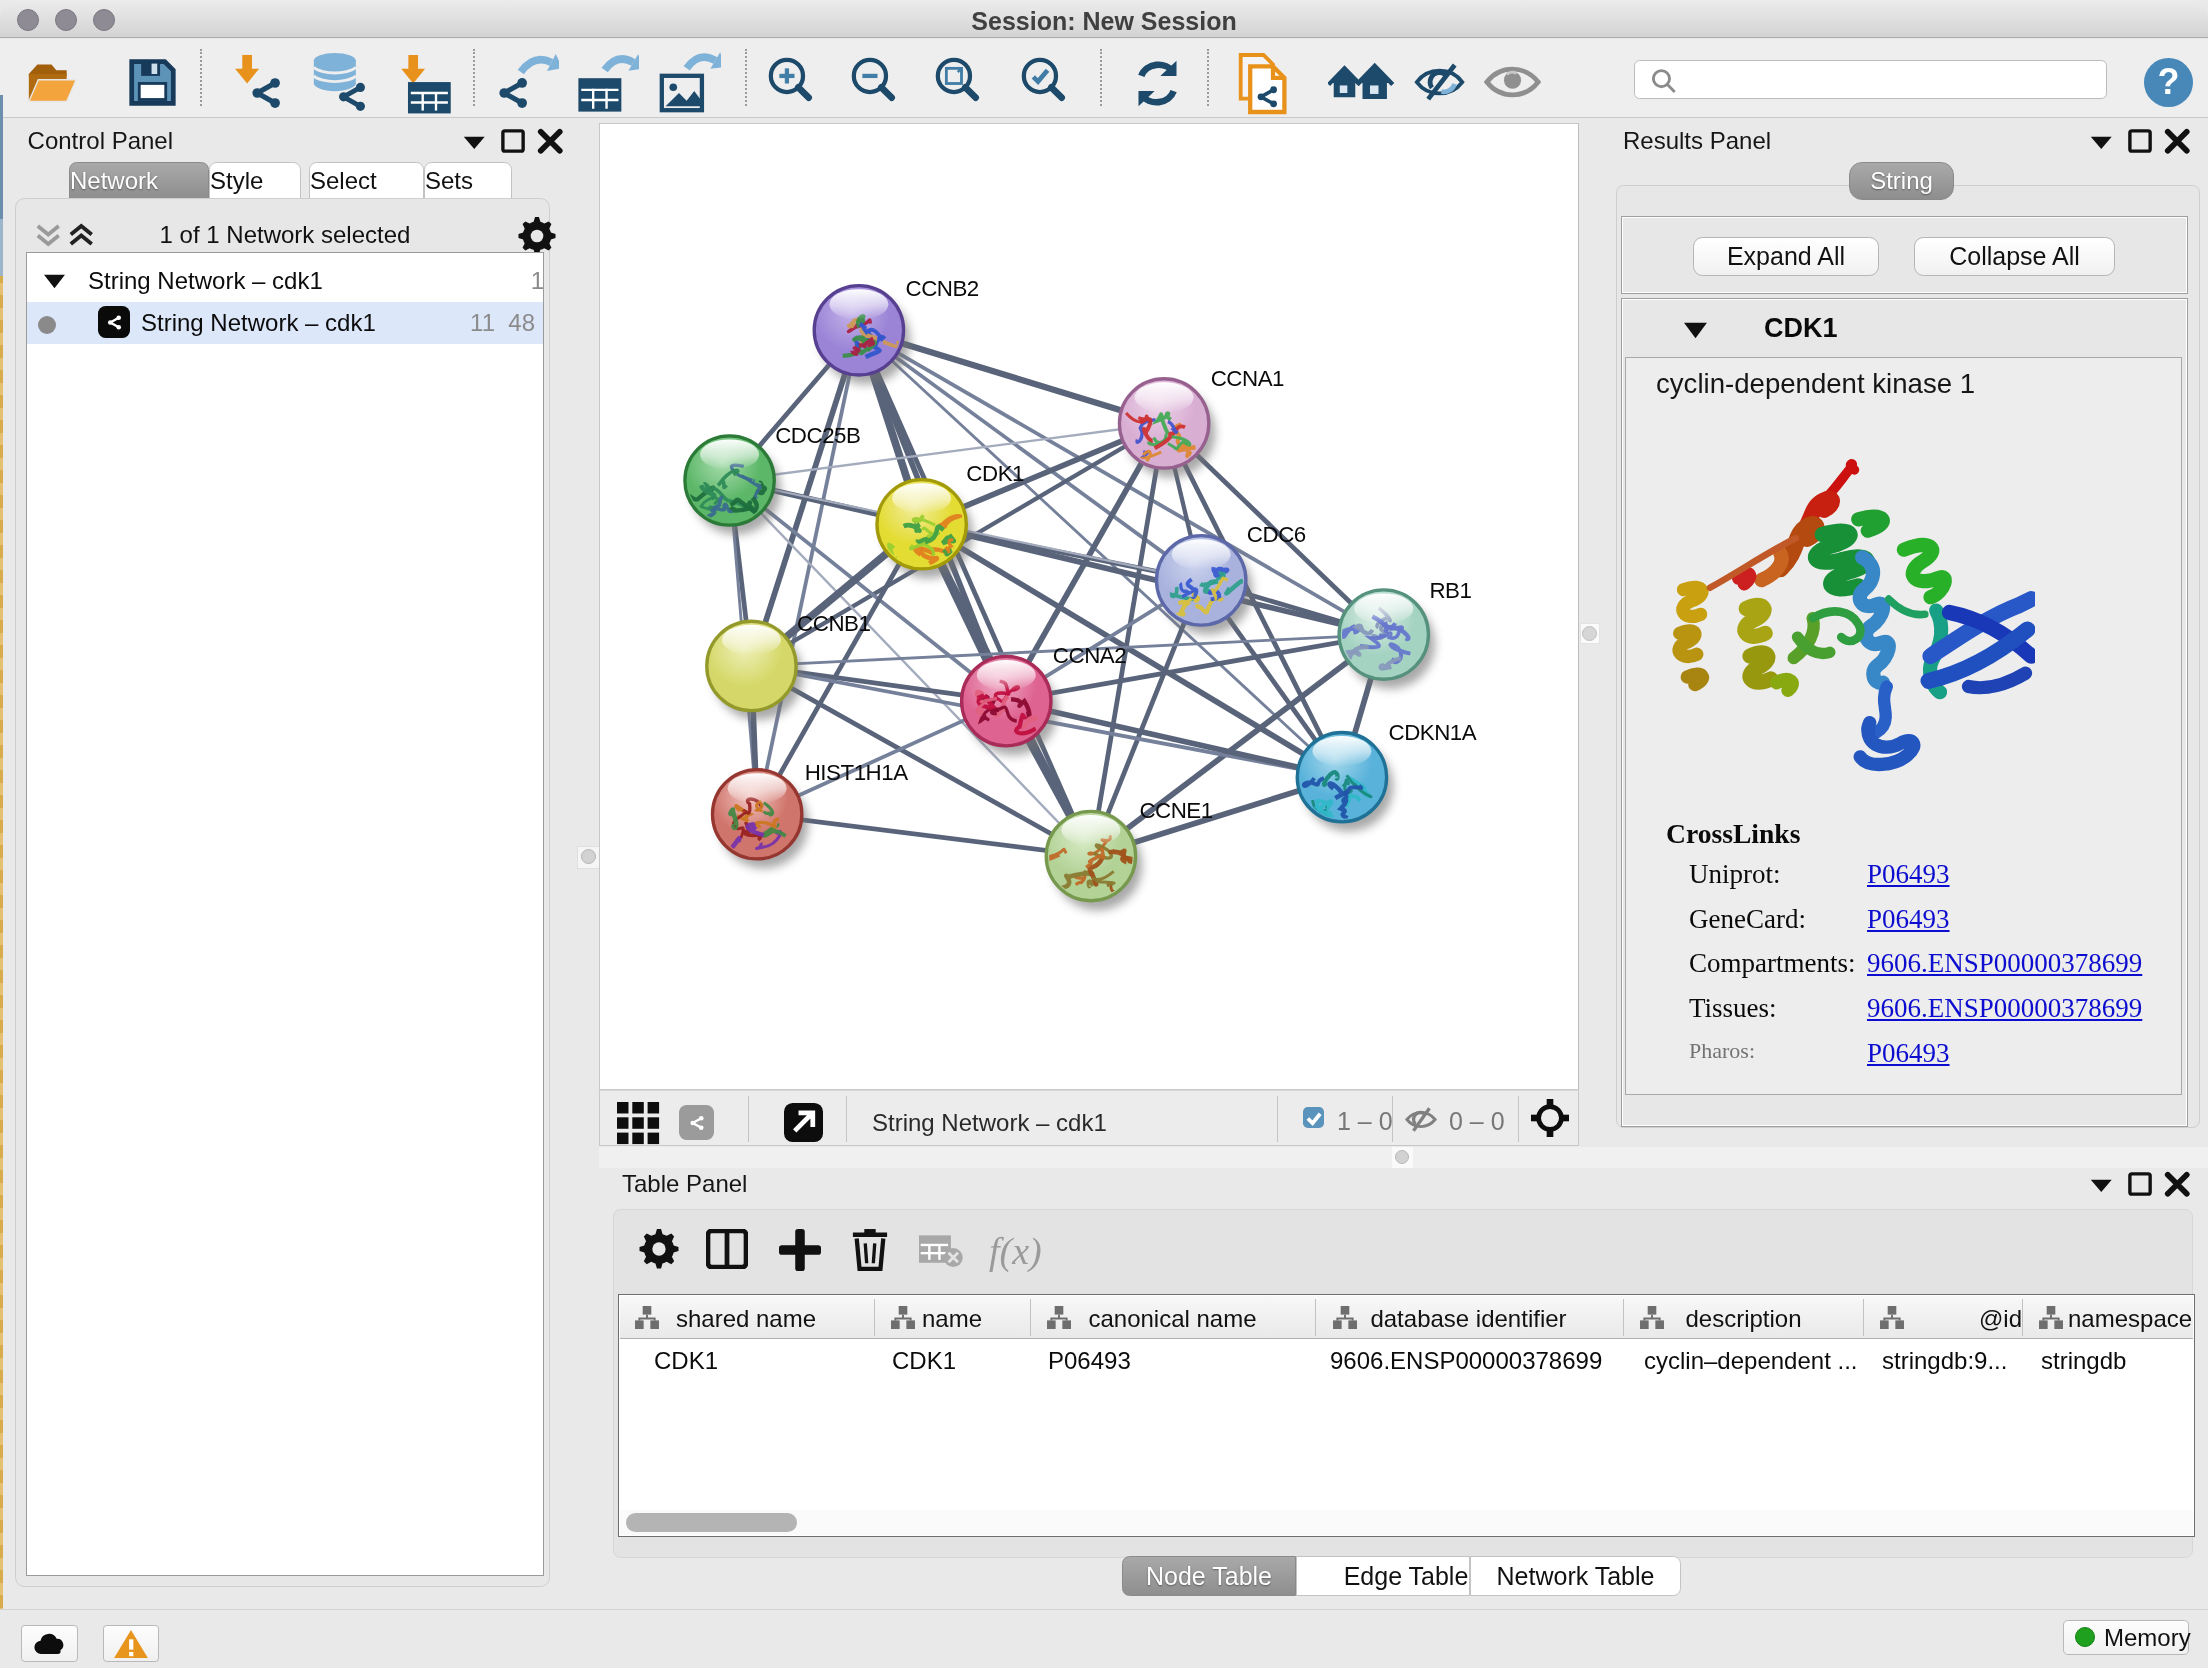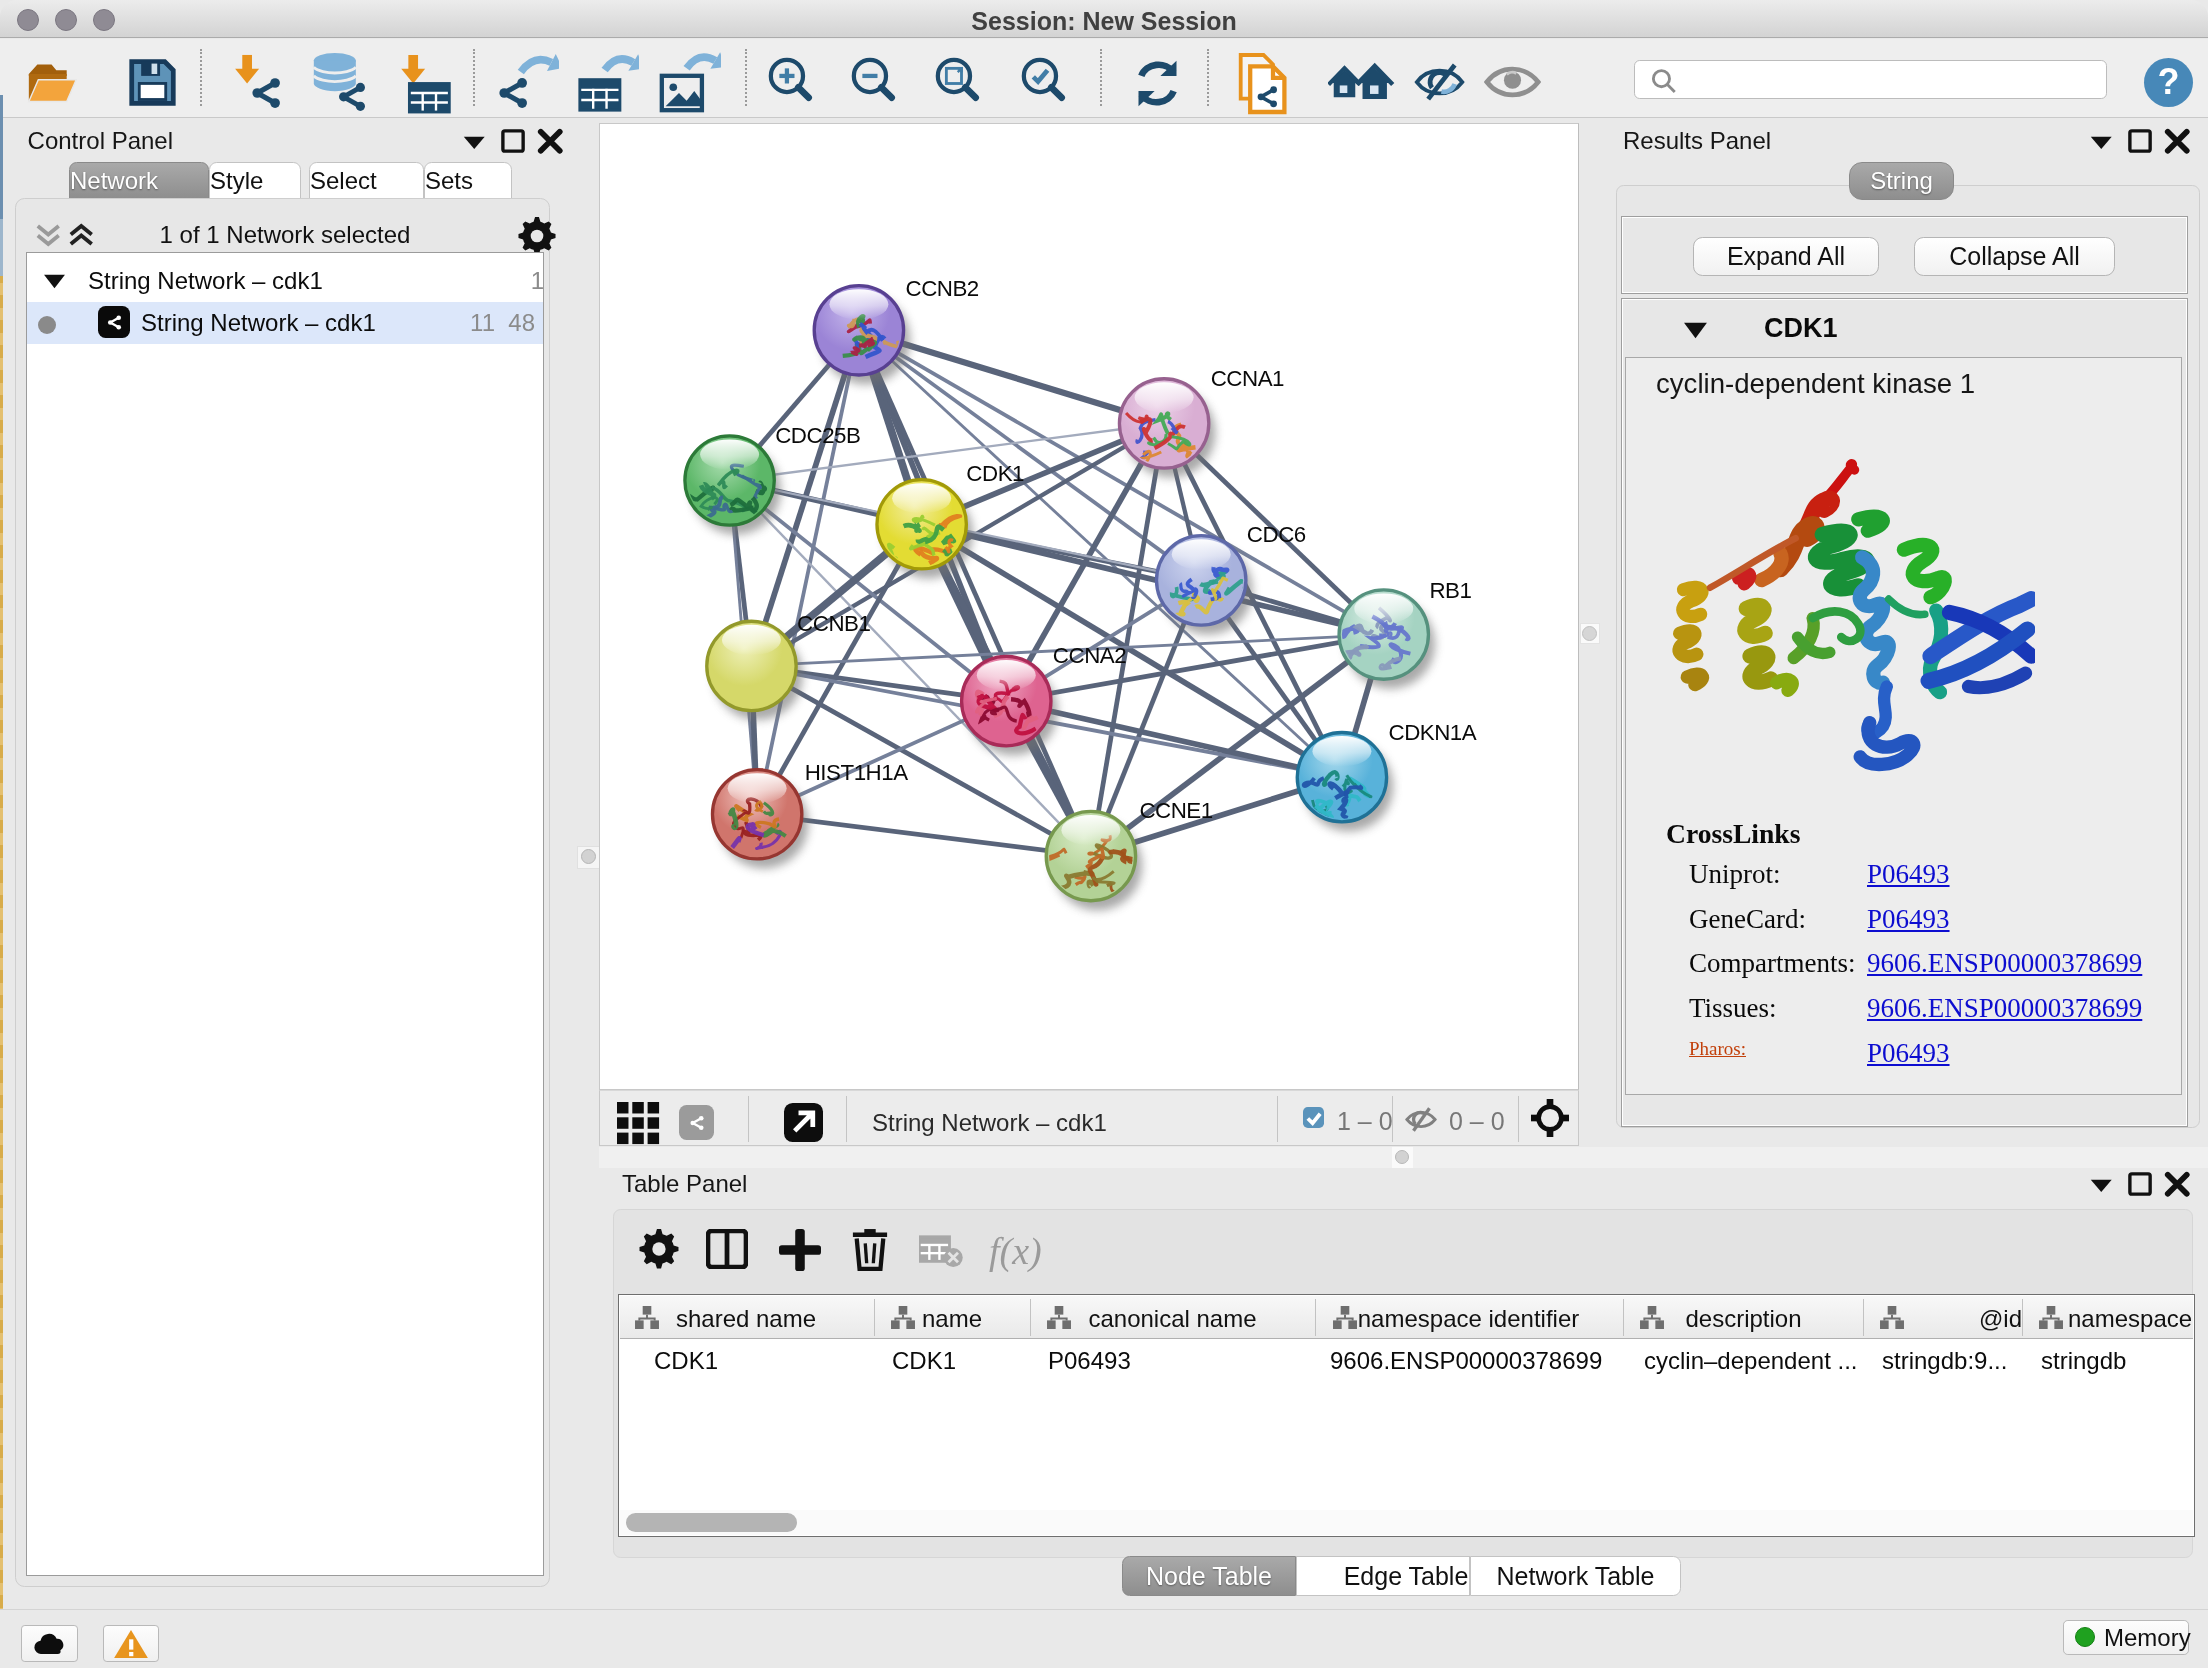--- a/index.html
+++ b/index.html
@@ -674,21 +674,21 @@
   </svg>
 <div class="abs serif" style="left:1666px;top:818px;font-size:27.6px;font-weight:bold;color:#0a0a0a;">CrossLinks</div>
 <div class="abs serif" style="left:1689px;top:859px;font-size:27px;color:#0a0a0a;">Uniprot:</div>
 <div class="abs serif" style="left:1867px;top:859px;font-size:27px;"><a class="lnk">P06493</a></div>
 <div class="abs serif" style="left:1689px;top:904px;font-size:27px;color:#0a0a0a;">GeneCard:</div>
 <div class="abs serif" style="left:1867px;top:904px;font-size:27px;"><a class="lnk">P06493</a></div>
 <div class="abs serif" style="left:1689px;top:948px;font-size:27px;color:#0a0a0a;">Compartments:</div>
 <div class="abs serif" style="left:1867px;top:948px;font-size:27px;"><a class="lnk">9606.ENSP00000378699</a></div>
 <div class="abs serif" style="left:1689px;top:993px;font-size:27px;color:#0a0a0a;">Tissues:</div>
 <div class="abs serif" style="left:1867px;top:993px;font-size:27px;"><a class="lnk">9606.ENSP00000378699</a></div>
-<div class="abs serif" style="left:1689px;top:1038px;font-size:19px;color:#c2410c;text-decoration:underline;">Pharos:</div>
+<div class="abs serif" style="left:1689px;top:1038px;font-size:22px;color:#737373;">Pharos:</div>
 <div class="abs serif" style="left:1867px;top:1038px;font-size:27px;"><a class="lnk">P06493</a></div>
 <div class="abs panelhead" style="left:622px;top:1170px;">Table Panel</div>
 <svg class="abs" style="left:2087px;top:1174px" width="28.5" height="21" viewBox="0 0 30 22">
     <path d="M4,6 L26,6 L15,19 Z" fill="#111"></path>
   </svg>
 <svg class="abs" style="left:2127px;top:1171px" width="27" height="27" viewBox="0 0 28 28">
     <rect x="3" y="3" width="21" height="21" fill="none" stroke="#111" stroke-width="3.5" rx="2"></rect>
   </svg>
 <svg class="abs" style="left:2163px;top:1170px" width="28.5" height="28.5" viewBox="0 0 30 30">
     <path d="M5,5 L25,25 M25,5 L5,25" stroke="#111" stroke-width="6" stroke-linecap="round"></path>
@@ -753,21 +753,21 @@
 <path d="M12.5,9 V13 M4.5,15 V13 H20.5 V15" fill="none" stroke="#6e6e6e" stroke-width="2"></path>
   </svg>
 <div class="abs" style="left:1030px;top:1305px;width:285px;text-align:center;font-size:24px;color:#111;">canonical name</div>
 <div class="abs" style="left:1315px;top:1299px;height:37px;border-left:1.9px solid #c2c2c2;"></div>
 <svg class="abs" style="left:1333px;top:1306px" width="24" height="23" viewBox="0 0 25 24">
     <rect x="8" y="0" width="9" height="9" fill="#6e6e6e"></rect>
     <rect x="0" y="15" width="9" height="9" fill="#6e6e6e"></rect>
     <rect x="16" y="15" width="9" height="9" fill="#6e6e6e"></rect>
 <path d="M12.5,9 V13 M4.5,15 V13 H20.5 V15" fill="none" stroke="#6e6e6e" stroke-width="2"></path>
   </svg>
-<div class="abs" style="left:1315px;top:1305px;width:307px;text-align:center;font-size:24px;color:#111;">namespace identifier</div>
+<div class="abs" style="left:1315px;top:1305px;width:307px;text-align:center;font-size:24px;color:#111;">database identifier</div>
 <div class="abs" style="left:1623px;top:1299px;height:37px;border-left:1.9px solid #c2c2c2;"></div>
 <svg class="abs" style="left:1640px;top:1306px" width="24" height="23" viewBox="0 0 25 24">
     <rect x="8" y="0" width="9" height="9" fill="#6e6e6e"></rect>
     <rect x="0" y="15" width="9" height="9" fill="#6e6e6e"></rect>
     <rect x="16" y="15" width="9" height="9" fill="#6e6e6e"></rect>
 <path d="M12.5,9 V13 M4.5,15 V13 H20.5 V15" fill="none" stroke="#6e6e6e" stroke-width="2"></path>
   </svg>
 <div class="abs" style="left:1623px;top:1305px;width:241px;text-align:center;font-size:24px;color:#111;">description</div>
 <div class="abs" style="left:1863px;top:1299px;height:37px;border-left:1.9px solid #c2c2c2;"></div>
 <svg class="abs" style="left:1880px;top:1306px" width="24" height="23" viewBox="0 0 25 24">

